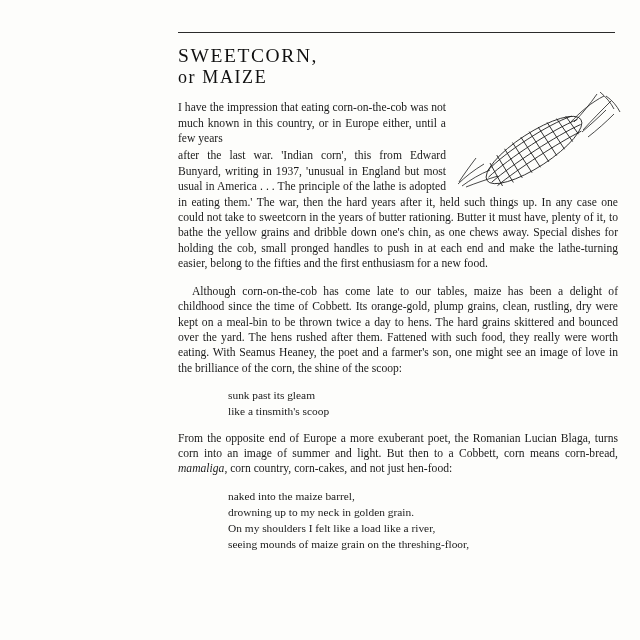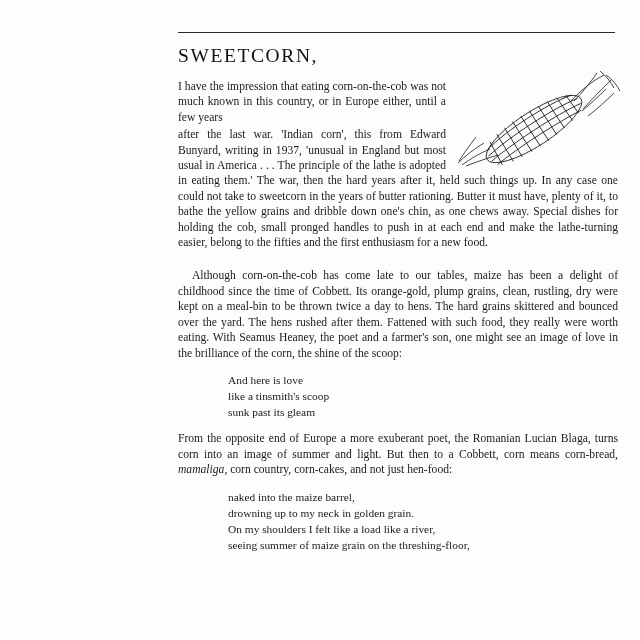--- a/index.html
+++ b/index.html
@@ -52,21 +52,21 @@
     font-size: 11.6px;
     line-height: 1.33;
     text-align: justify;
     color: #1a1a1a;
   }
   p.para {
     margin: 0 0 0 0;
     text-indent: 0;
   }
   p.para + p.para {
-    margin-top: 18px;
+    margin-top: 12px;
     text-indent: 14px;
   }
   
   .wrap-block {
     width: 440px;
   }
   .illus {
     float: right;
     width: 170px;
     height: 96px;
@@ -100,20 +100,21 @@
 <body>
 
 <div class="page">
 
   <div class="top-rule"></div>
 
   <div class="content">
 
     <h1 class="title">
       <span>SWEETCORN,</span>
+      <span class="line2">or MAIZE</span>
     </h1>
 
     <div class="body-text wrap-block">
 
       <div class="illus">
         <svg viewBox="0 0 170 96" xmlns="http://www.w3.org/2000/svg">
           <g fill="none" stroke="#1a1a1a" stroke-width="0.8">
 
             <path d="M150 4 C138 10 126 20 116 31"></path>
             <path d="M157 9 C148 18 138 28 129 38"></path>
@@ -151,29 +152,28 @@
           </g>
         </svg>
       </div>
 
       <p class="para">I have the impression that eating corn-on-the-cob was not much known in this country, or in Europe either, until a few years</p>
       <p class="para" style="text-indent:0;margin-top:2px;">after the last war. 'Indian corn', this from Edward Bunyard, writing in 1937, 'unusual in England but most usual in America . . . The principle of the lathe is adopted in eating them.' The war, then the hard years after it, held such things up. In any case one could not take to sweetcorn in the years of butter rationing. Butter it must have, plenty of it, to bathe the yellow grains and dribble down one's chin, as one chews away. Special dishes for holding the cob, small pronged handles to push in at each end and make the lathe-turning easier, belong to the fifties and the first enthusiasm for a new food.</p>
 
       <p class="para para-block">Although corn-on-the-cob has come late to our tables, maize has been a delight of childhood since the time of Cobbett. Its orange-gold, plump grains, clean, rustling, dry were kept on a meal-bin to be thrown twice a day to hens. The hard grains skittered and bounced over the yard. The hens rushed after them. Fattened with such food, they really were worth eating. With Seamus Heaney, the poet and a farmer's son, one might see an image of love in the brilliance of the corn, the shine of the scoop:</p>
 
       <div class="poem">
-        <div>And here is love</div>
+        <div>sunk past its gleam</div>
         <div>like a tinsmith's scoop</div>
-        <div>sunk past its gleam</div>
       </div>
 
       <p class="para after-poem" style="text-indent:0;"><span>From the opposite end of Europe a more exuberant poet, the Romanian Lucian Blaga, turns corn into an image of summer and light. But then to a Cobbett, corn means corn-bread, </span><em>mamaliga</em><span>, corn country, corn-cakes, and not just hen-food:</span></p>
 
       <div class="poem">
         <div>naked into the maize barrel,</div>
         <div>drowning up to my neck in golden grain.</div>
         <div>On my shoulders I felt like a load like a river,</div>
-        <div>seeing summer of maize grain on the threshing-floor,</div>
+        <div>seeing mounds of maize grain on the threshing-floor,</div>
       </div>
 
     </div>
   </div>
 </div>
 
 </body></html>

